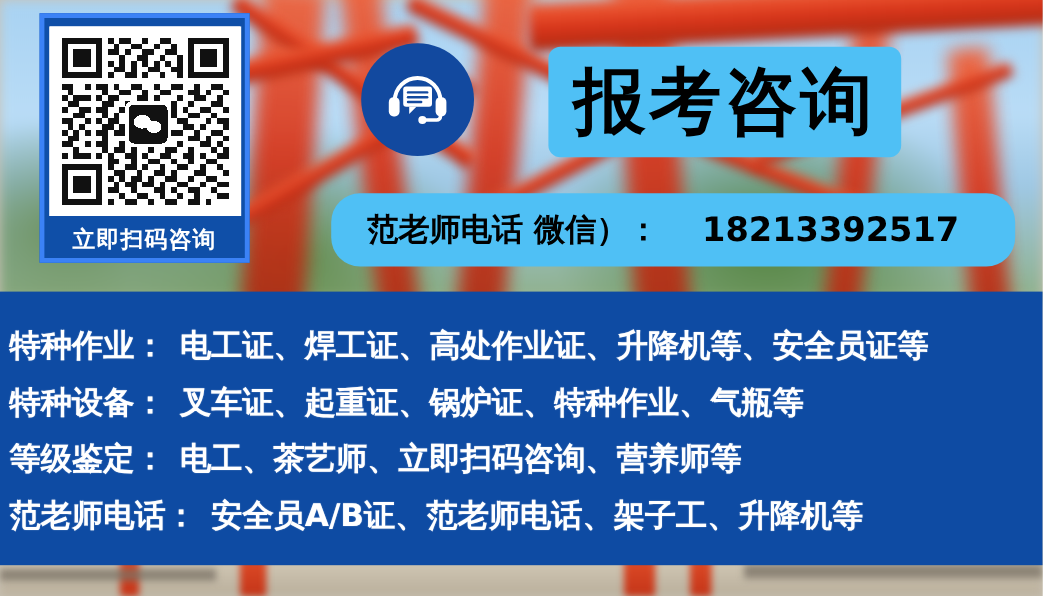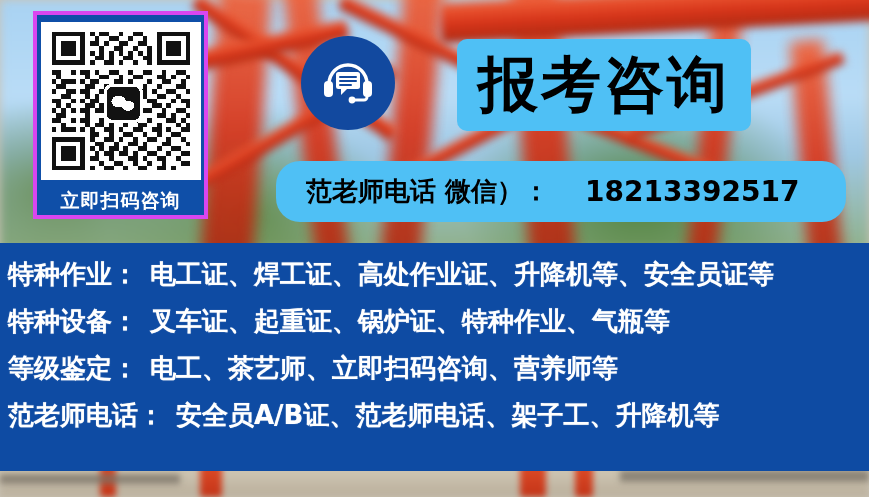--- a/index.html
+++ b/index.html
@@ -58,21 +58,21 @@
     background: rgba(120,112,100,0.75);
     filter: blur(3px);
   }
 
   
   .qr-card {
     position: absolute;
     left: 33px; top: 11px;
     width: 175px; height: 208px;
     background: #0f4fa8;
-    border: 4px solid #d946ef;
+    border: 4px solid #3b82f6;
     box-sizing: border-box;
     display: flex;
     flex-direction: column;
     align-items: center;
     padding: 7px 7px 0 7px;
   }
   .qr-box {
     width: 160px; height: 158px;
     background: #ffffff;
     position: relative;
@@ -148,21 +148,21 @@
     font-family: "DejaVu Sans", "Liberation Sans", sans-serif;
     white-space: nowrap;
   }
 
   
   .list-panel {
     position: absolute;
     left: 0; top: 243px;
     width: 869px; height: 228px;
     background: #0e4ba3;
-    padding-top: 14px;
+    padding-top: 28px;
     box-sizing: border-box;
   }
   .list-row {
     display: flex;
     align-items: baseline;
     height: 47px;
     padding-left: 8px;
     white-space: nowrap;
   }
   .list-cat {

